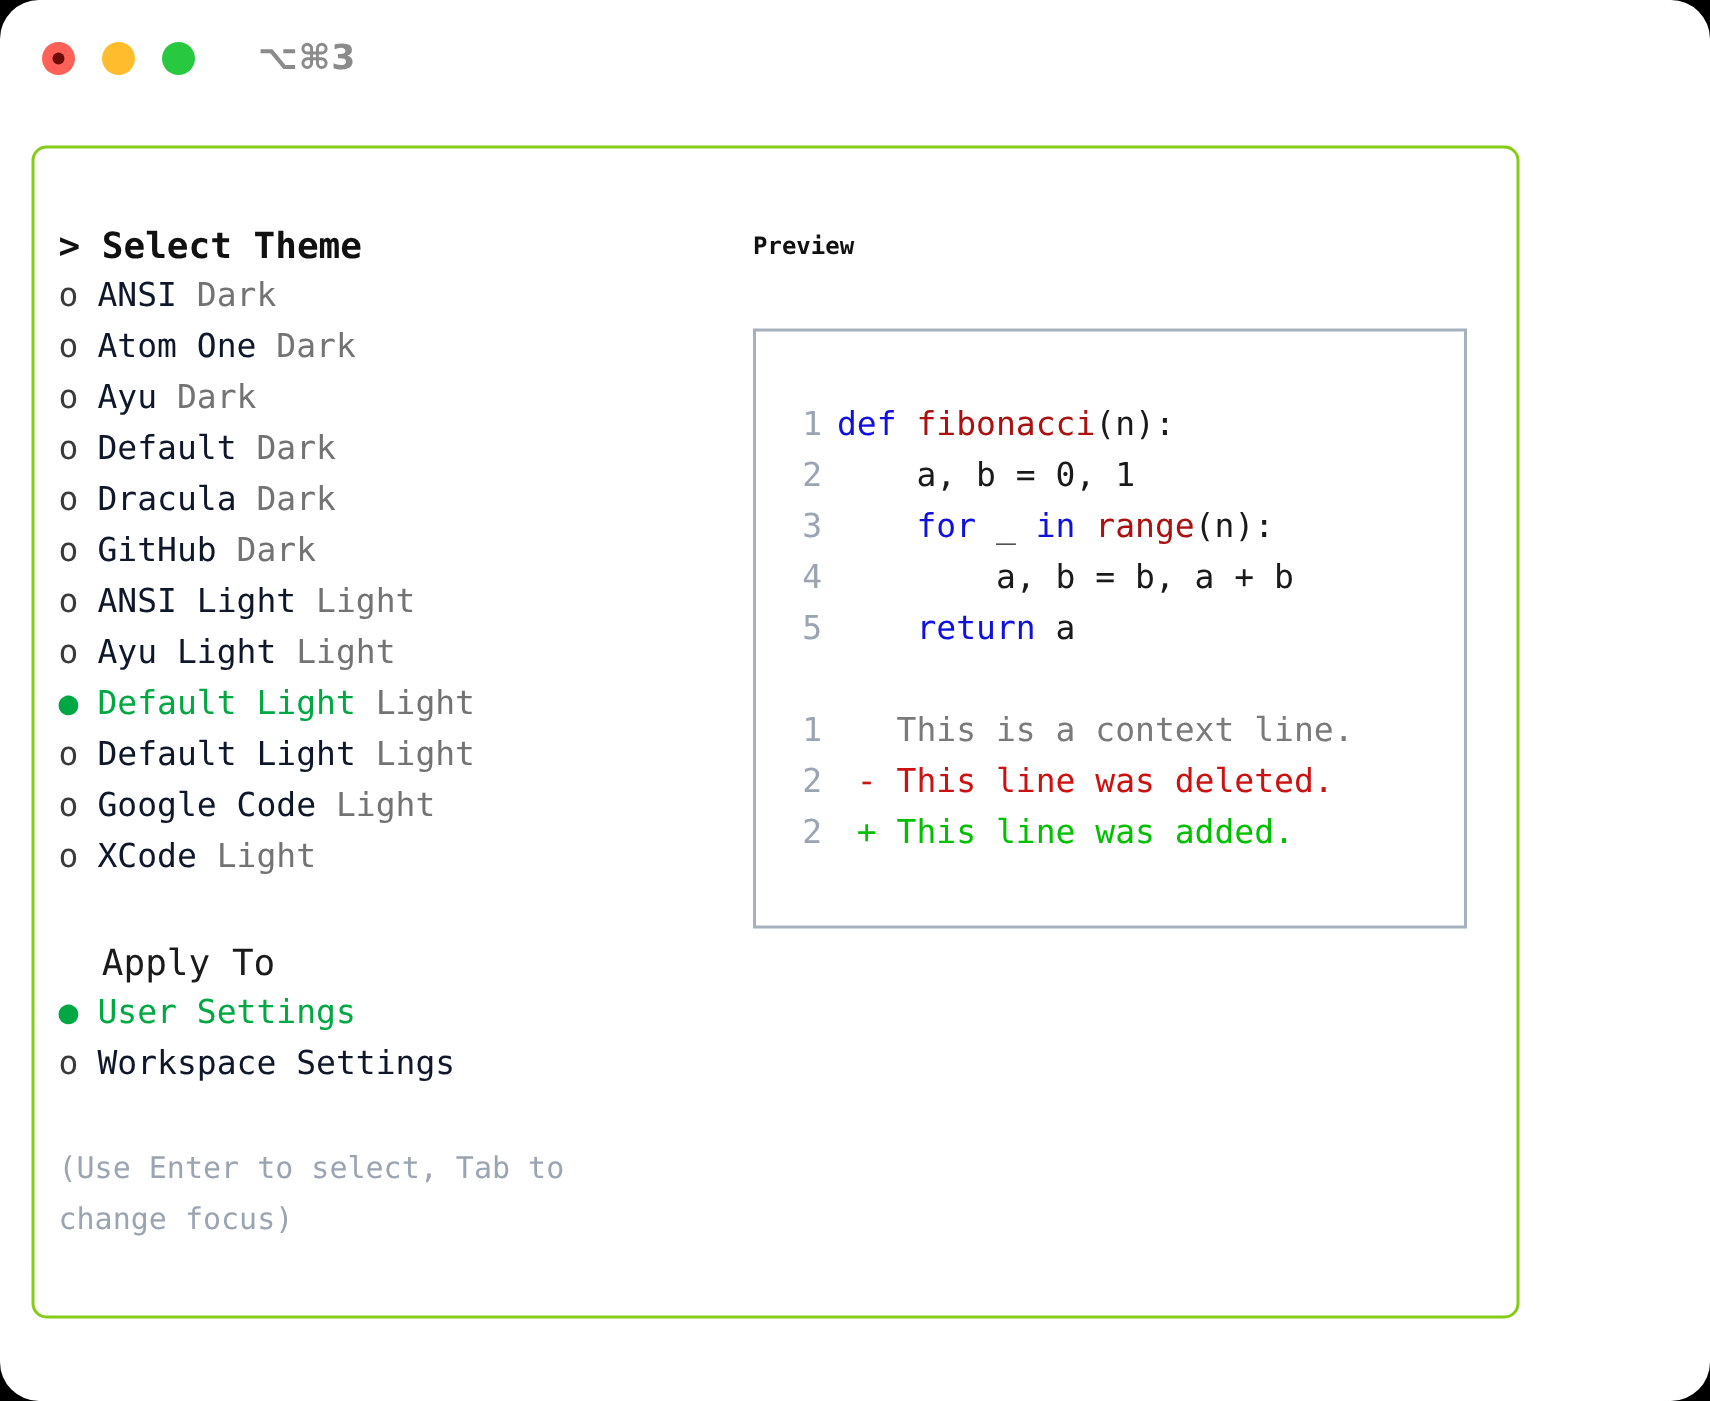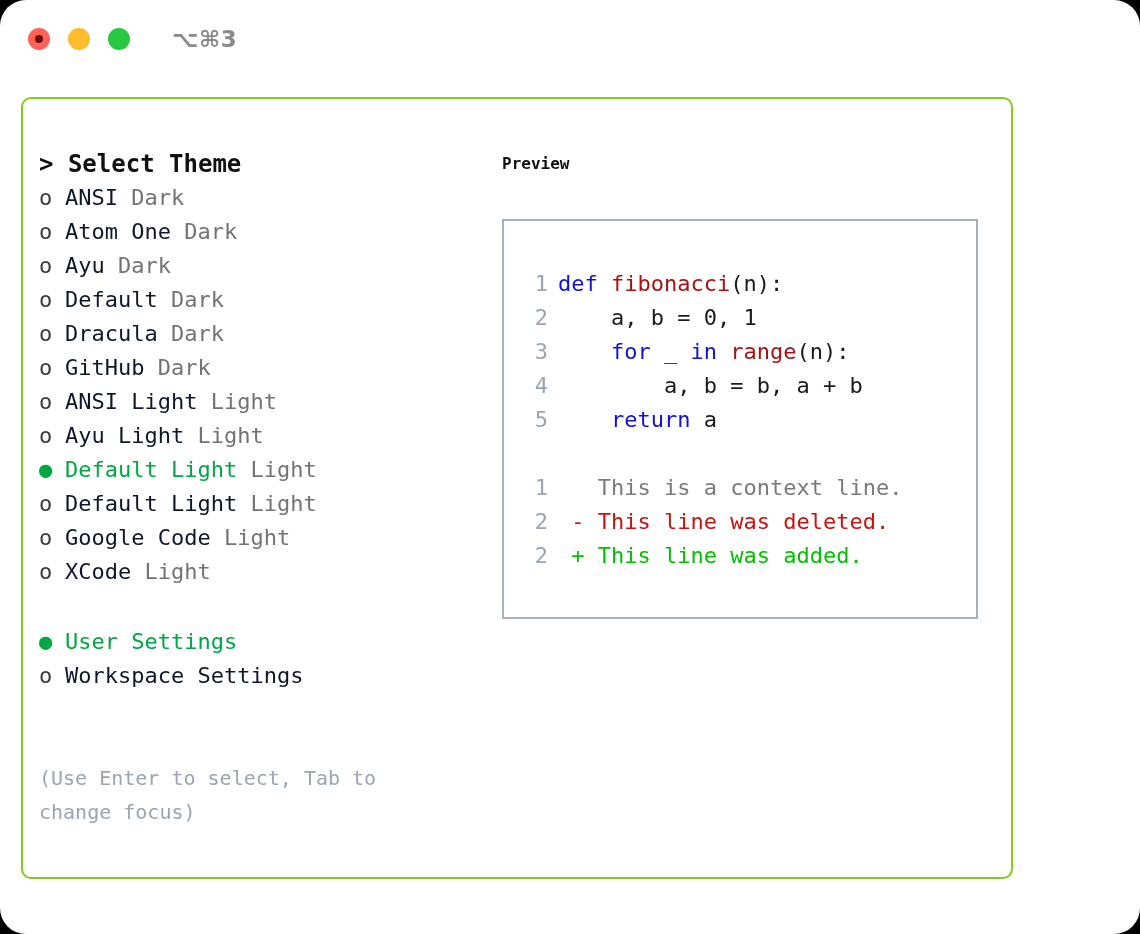--- a/index.html
+++ b/index.html
@@ -220,20 +220,21 @@
             <li class="opt-row"><span class="marker">o</span><span class="opt-label">ANSI Light</span><span class="opt-suffix"> Light</span></li>
             <li class="opt-row"><span class="marker">o</span><span class="opt-label">Ayu Light</span><span class="opt-suffix"> Light</span></li>
             <li class="opt-row selected"><span class="marker sel">●</span><span class="opt-label">Default Light</span><span class="opt-suffix"> Light</span></li>
             <li class="opt-row"><span class="marker">o</span><span class="opt-label">Default Light</span><span class="opt-suffix"> Light</span></li>
             <li class="opt-row"><span class="marker">o</span><span class="opt-label">Google Code</span><span class="opt-suffix"> Light</span></li>
             <li class="opt-row"><span class="marker">o</span><span class="opt-label">XCode</span><span class="opt-suffix"> Light</span></li>
           </ul>
 
         <div class="spacer-block"></div>
 
+        <div class="section-title plain">  Apply To</div>
 
         <ul class="opt-list" id="apply-list">
             <li class="opt-row selected"><span class="marker sel">●</span><span class="opt-label">User Settings</span></li>
             <li class="opt-row"><span class="marker">o</span><span class="opt-label">Workspace Settings</span></li>
           </ul>
       </div>
 
       <div class="hint">(Use Enter to select, Tab to change focus)</div>
 
       <div class="right-col">

